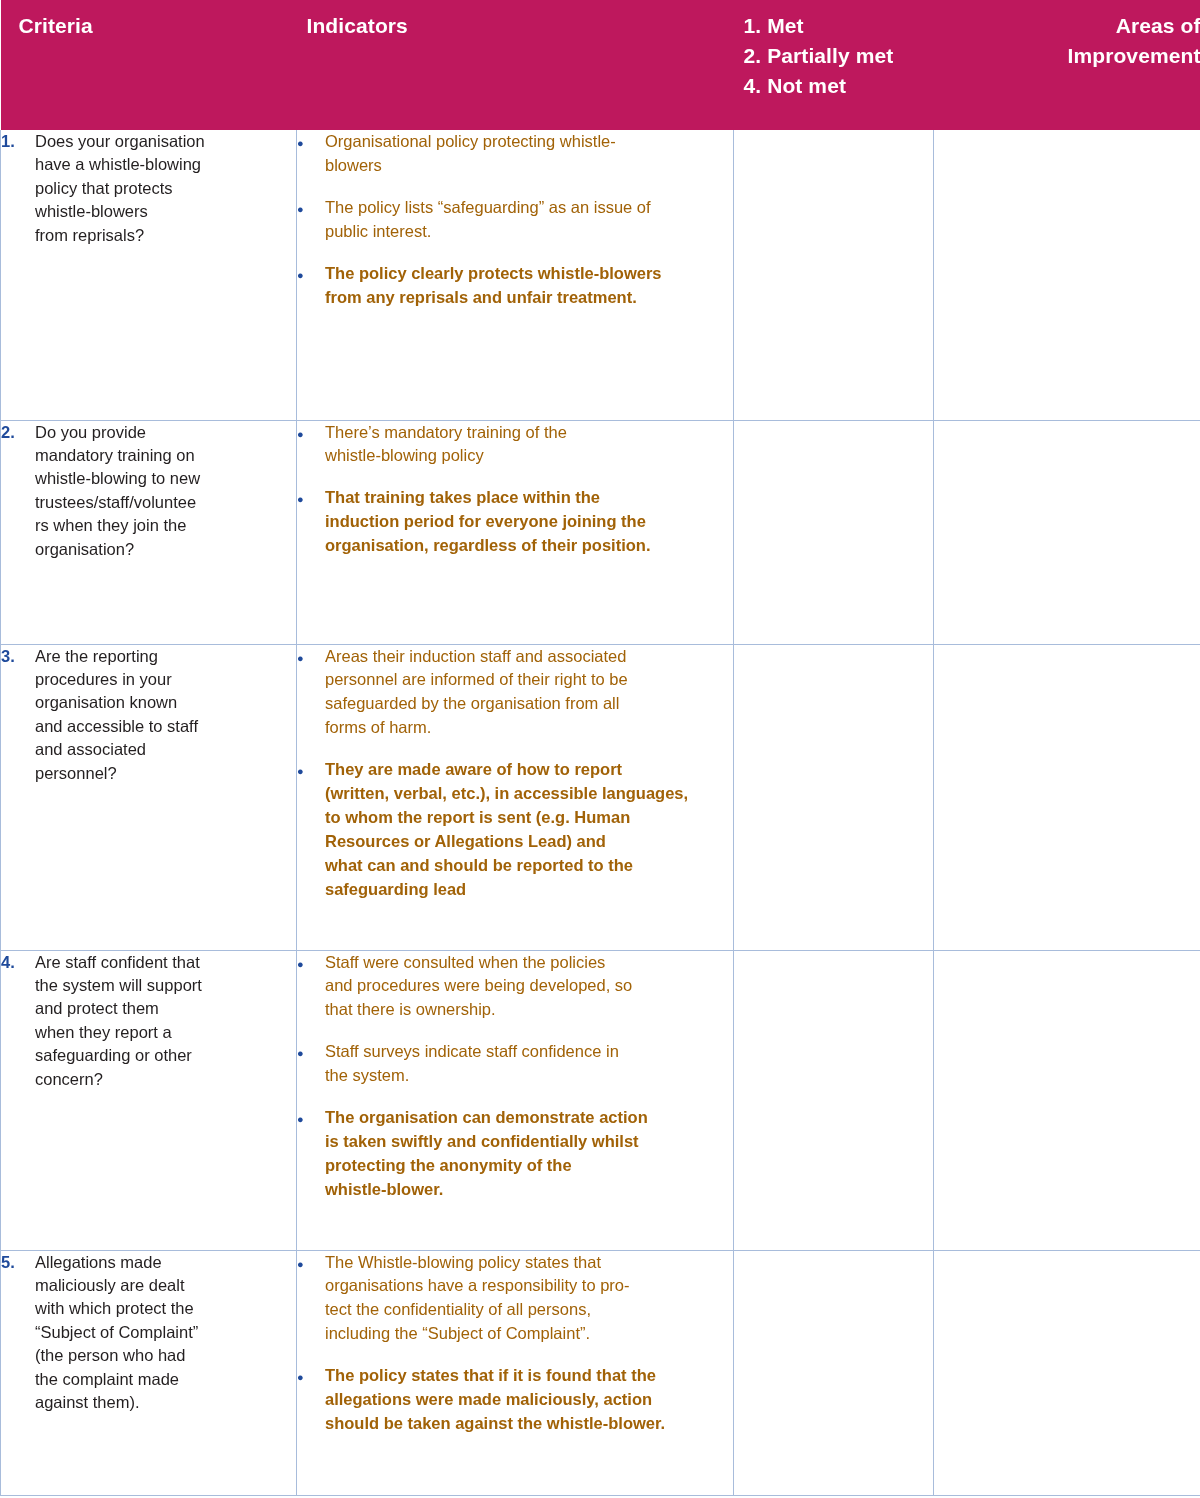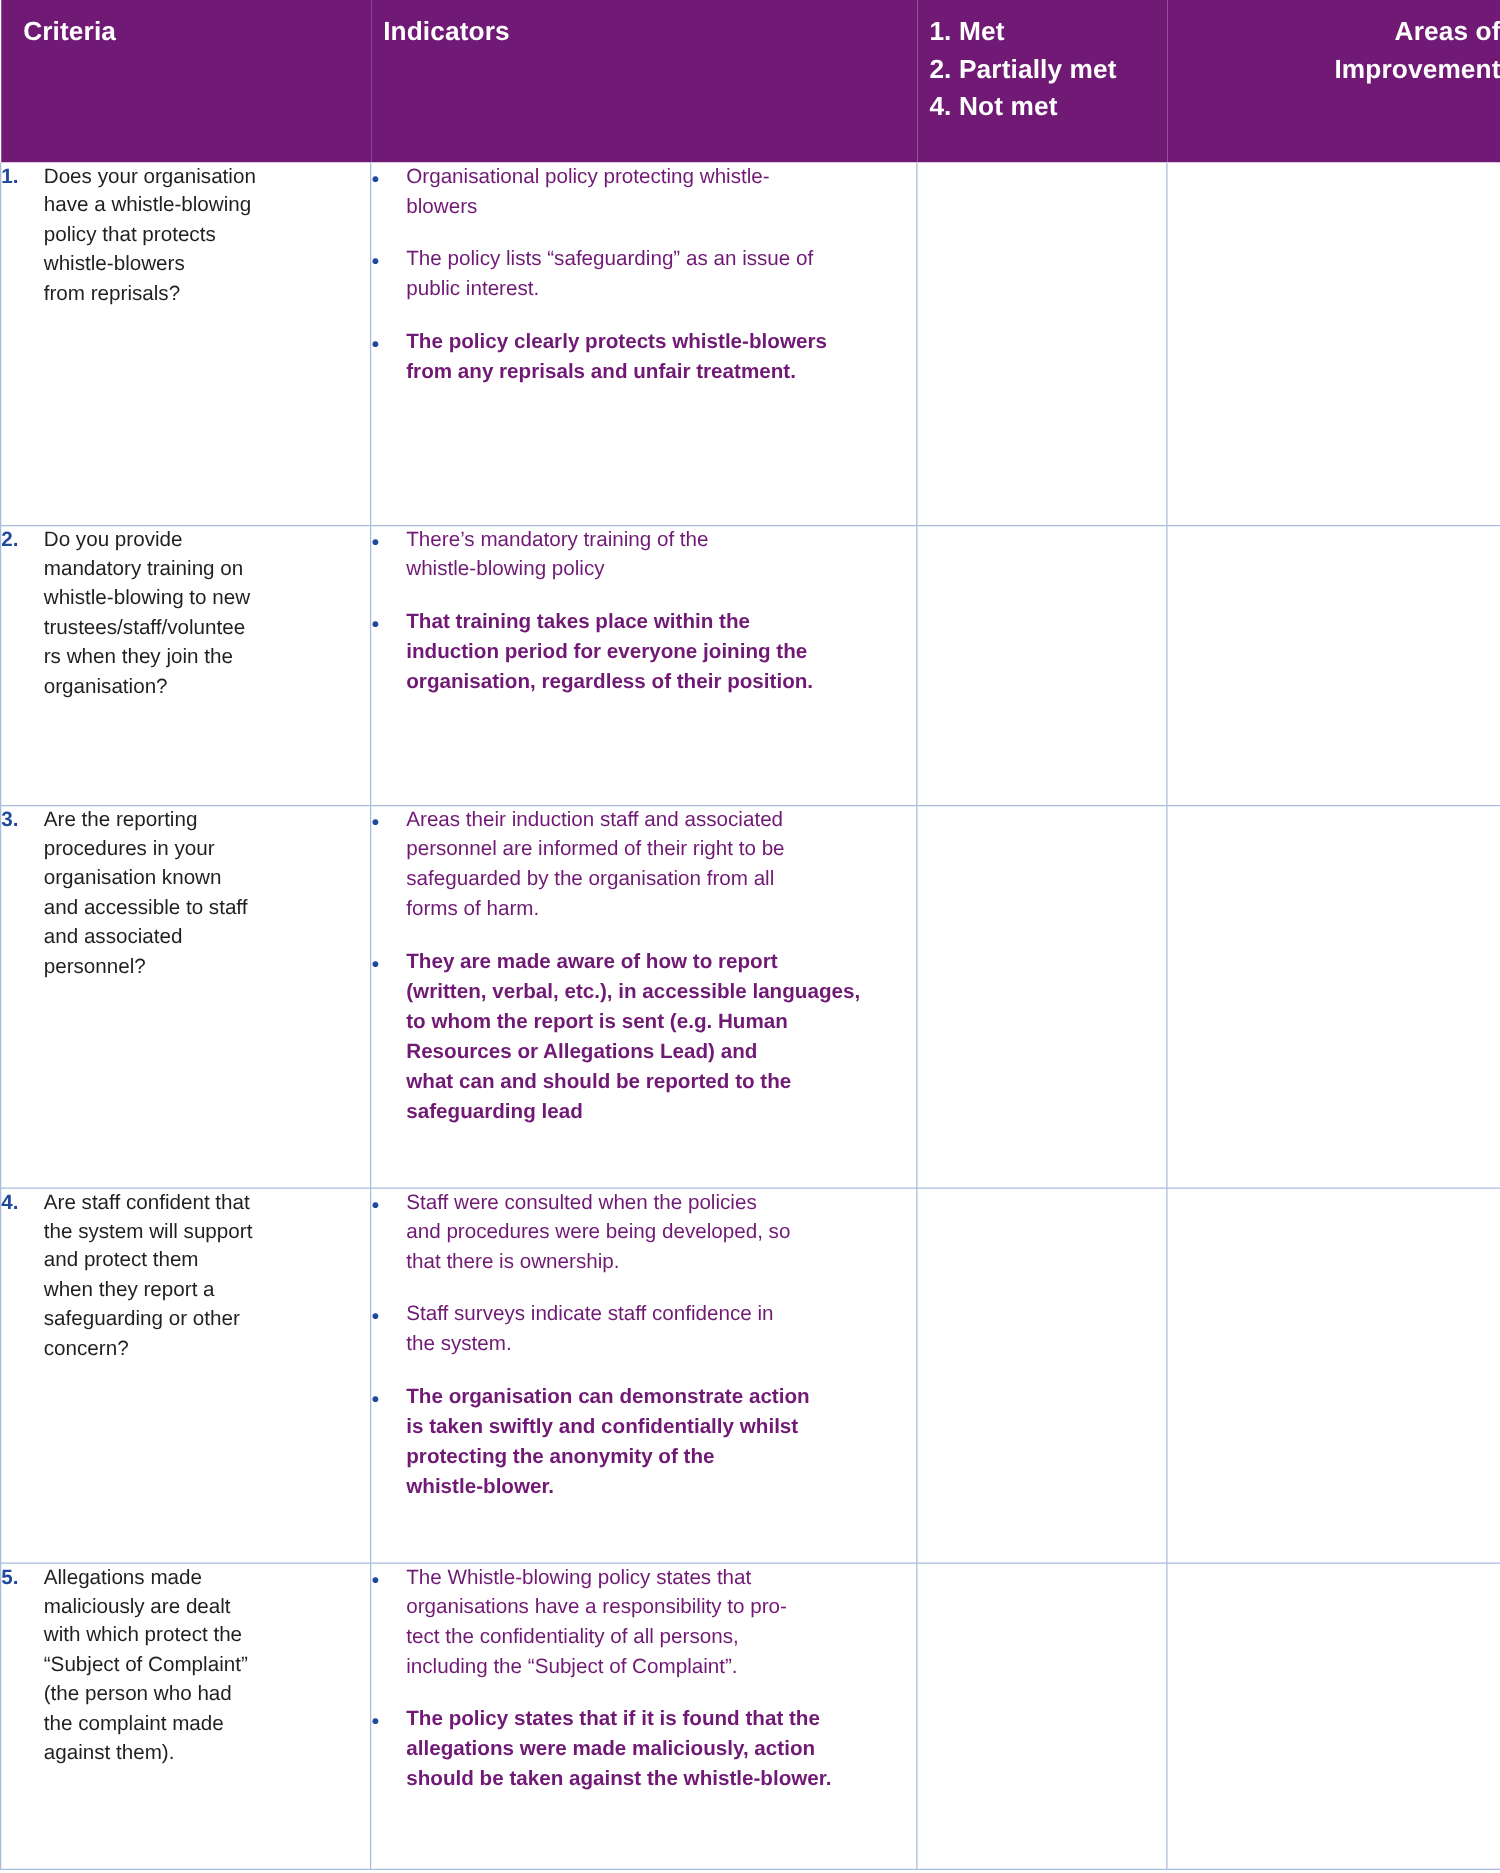--- a/index.html
+++ b/index.html
@@ -16,21 +16,21 @@
   }
 
   .assessment-table {
     width: 1200px;
     border-collapse: collapse;
     table-layout: fixed;
   }
 
   
   .table-head th {
-    background: #701a75;
+    background: #be185d;
     color: #ffffff;
     text-align: left;
     vertical-align: top;
     font-size: 21px;
     font-weight: bold;
     line-height: 1.42;
     letter-spacing: 0.1px;
     padding: 0;
     border: none;
     height: 130px;
@@ -93,21 +93,21 @@
   .indicator-item:last-child { margin-bottom: 0; font-weight: bold; }
   .bullet-dot {
     flex: 0 0 28px;
     color: #1f4a9b;
     font-size: 15px;
     line-height: 1.45;
     padding-top: 1px;
   }
   .bullet-dot::before { content: "\25CF"; font-size: 11px; }
   .indicator-text {
-    color: #701a75;
+    color: #a16207;
     font-size: 16.5px;
     line-height: 1.45;
     white-space: pre-line;
   }
 
   
   .response-cell { }
 </style>
 </head>
 <body>

